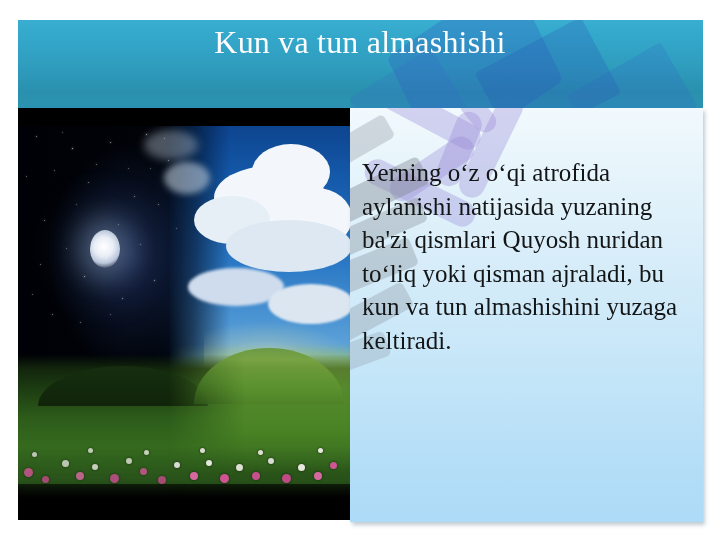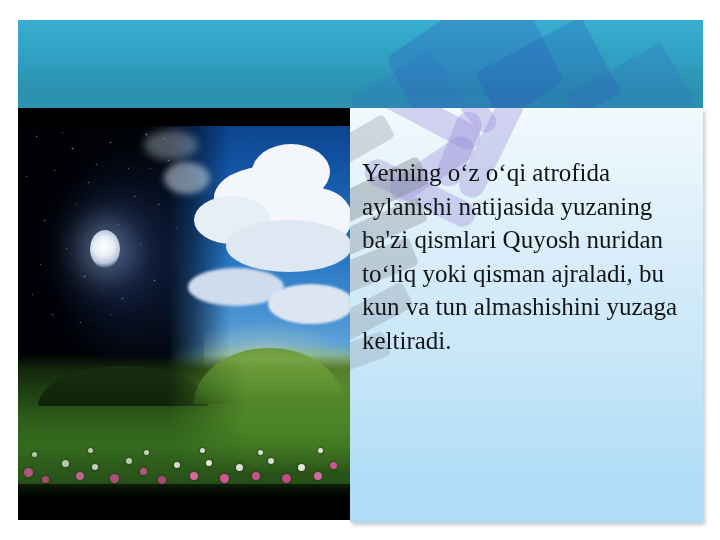--- a/index.html
+++ b/index.html
@@ -238,20 +238,21 @@
 <body>
 
 <div id="slide">
 
   <div id="title-bar">
     <div class="wm-blue wm-b1"></div>
     <div class="wm-blue wm-b2"></div>
     <div class="wm-blue wm-b3"></div>
     <div class="wm-blue wm-b4"></div>
   </div>
+  <div id="title-text">Kun va tun almashishi</div>
 
   <div id="photo">
     <div class="ph-layer" id="ph-night"></div>
     <div class="ph-layer" id="ph-day"></div>
 
     <div class="ph-layer" id="ph-clouds">
       <div class="cloud c9"></div>
       <div class="cloud c6"></div>
       <div class="cloud c2"></div>
       <div class="cloud c1"></div>

